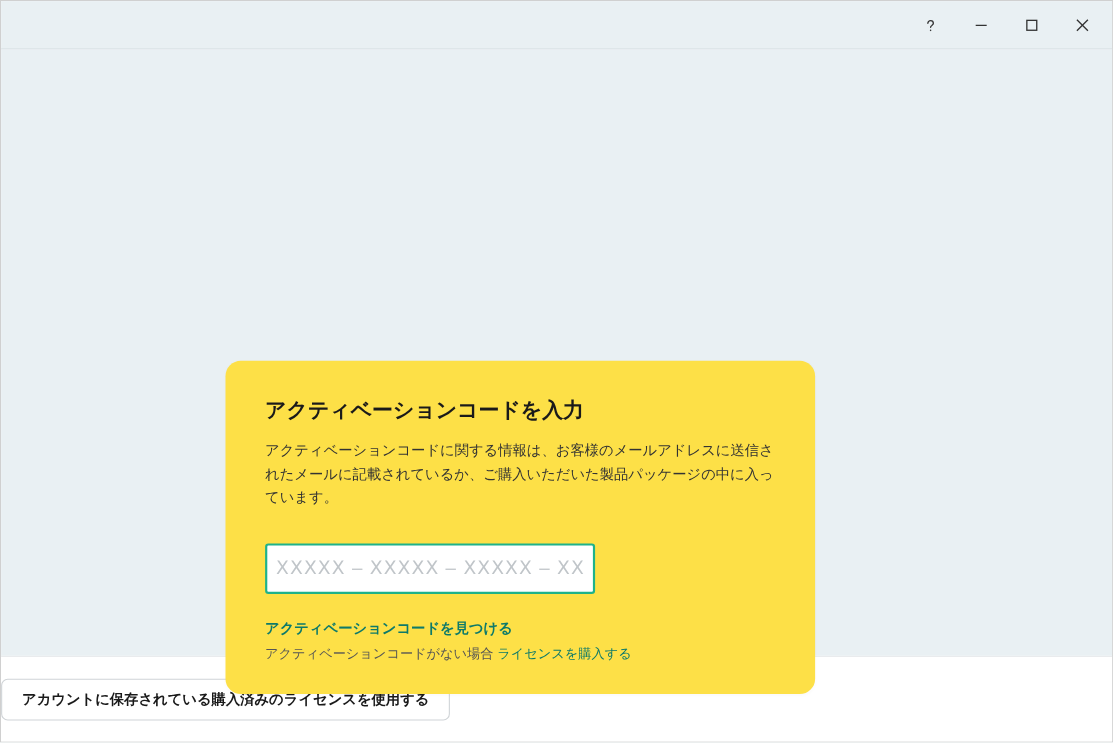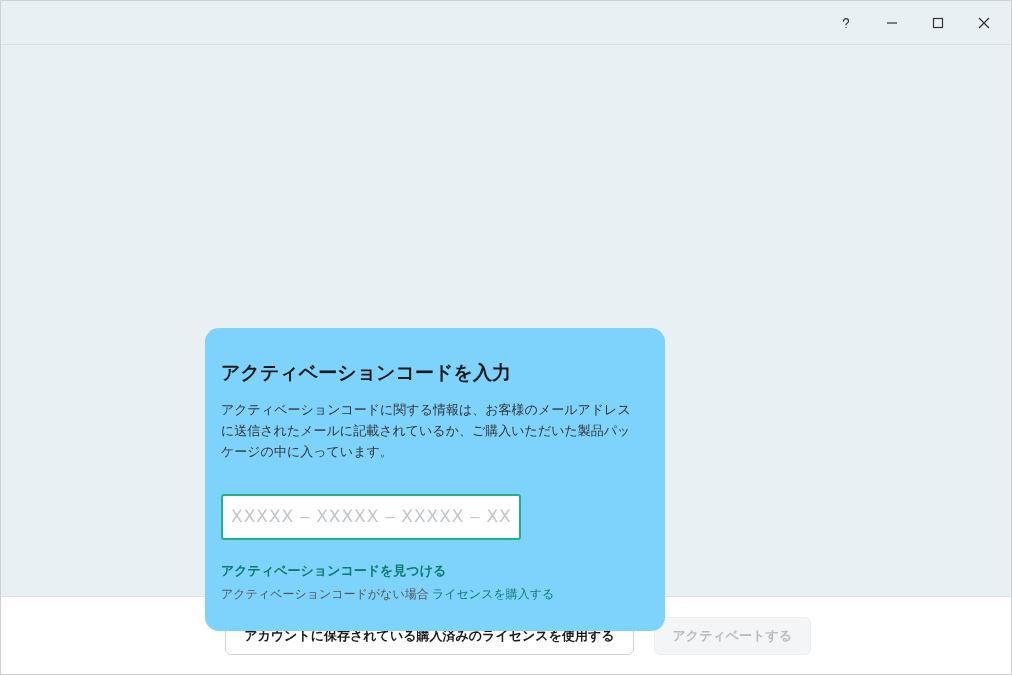--- a/index.html
+++ b/index.html
@@ -47,24 +47,24 @@
     }
     .content-area {
       flex: 1;
       background: #e9f0f3;
       position: relative;
     }
     .card {
       position: absolute;
       left: 204px;
       top: 283px;
-      width: 460px;
-      background: #7dd3fc;
+      width: 536px;
+      background: #fde047;
       border-radius: 14px;
-      padding: 32px 30px 28px 16px;
+      padding: 32px 30px 28px 36px;
       box-shadow: 0 1px 3px rgba(0,0,0,0.02);
     }
     .card-title {
       font-size: 19px;
       font-weight: bold;
       color: #1a1a1a;
       margin-bottom: 14px;
     }
     .card-desc {
       font-size: 13px;
@@ -106,21 +106,20 @@
       color: #0d7a6a;
       text-decoration: none;
       cursor: pointer;
     }
     .footer {
       height: 78px;
       background: #fff;
       border-top: 1px solid #e0e3e5;
       display: flex;
       align-items: center;
-      justify-content: flex-end;
       padding-right: 200px;
       gap: 20px;
     }
     .btn {
       height: 38px;
       padding: 0 18px;
       border-radius: 6px;
       font-size: 13px;
       font-weight: bold;
       font-family: inherit;
@@ -177,16 +176,15 @@
       <input type="text" class="code-input" placeholder="ⅩⅩⅩⅩⅩ – ⅩⅩⅩⅩⅩ – ⅩⅩⅩⅩⅩ – ⅩⅩⅩⅩⅩ" style="">
       <a class="find-link">アクティベーションコードを見つける</a>
       <div class="no-code-row">
         <span>アクティベーションコードがない場合 </span><a class="buy-link">ライセンスを購入する</a>
       </div>
     </div>
   </div>
 
   <div class="footer">
     <button class="btn btn-secondary">アカウントに保存されている購入済みのライセンスを使用する</button>
-    <button class="btn btn-primary-disabled">アクティベートする</button>
   </div>
 
 </div>
 
 </body></html>

